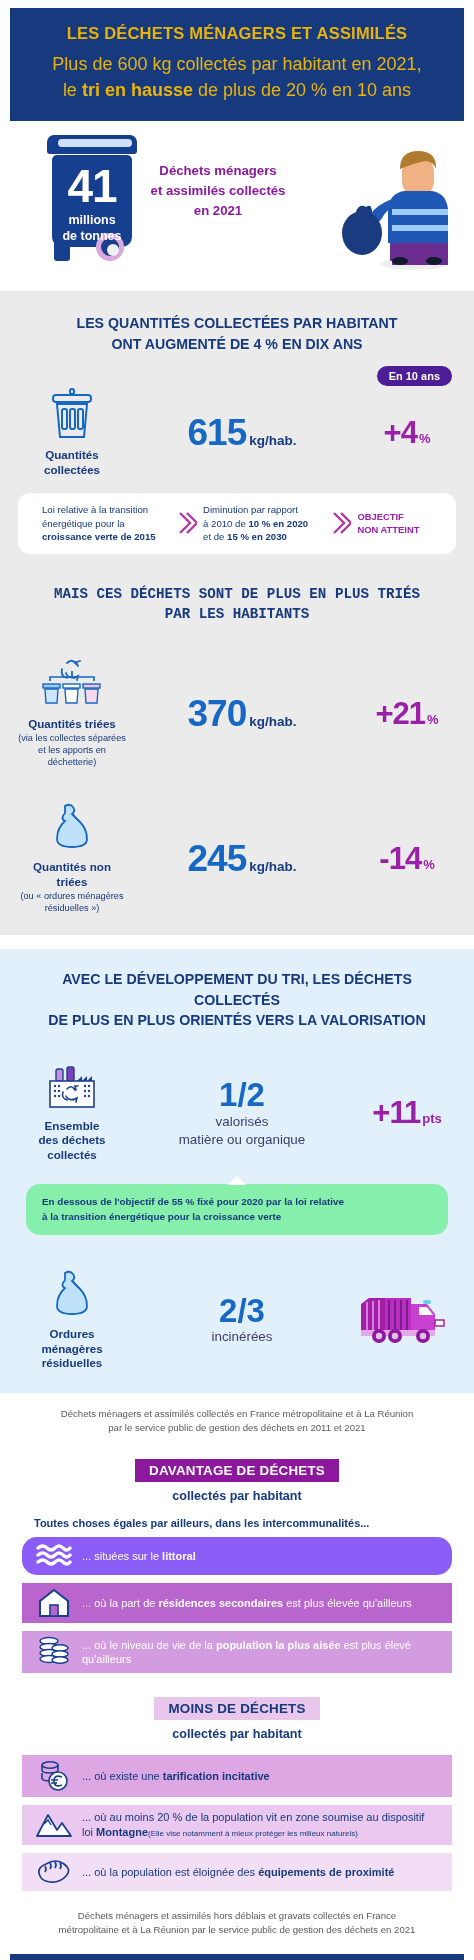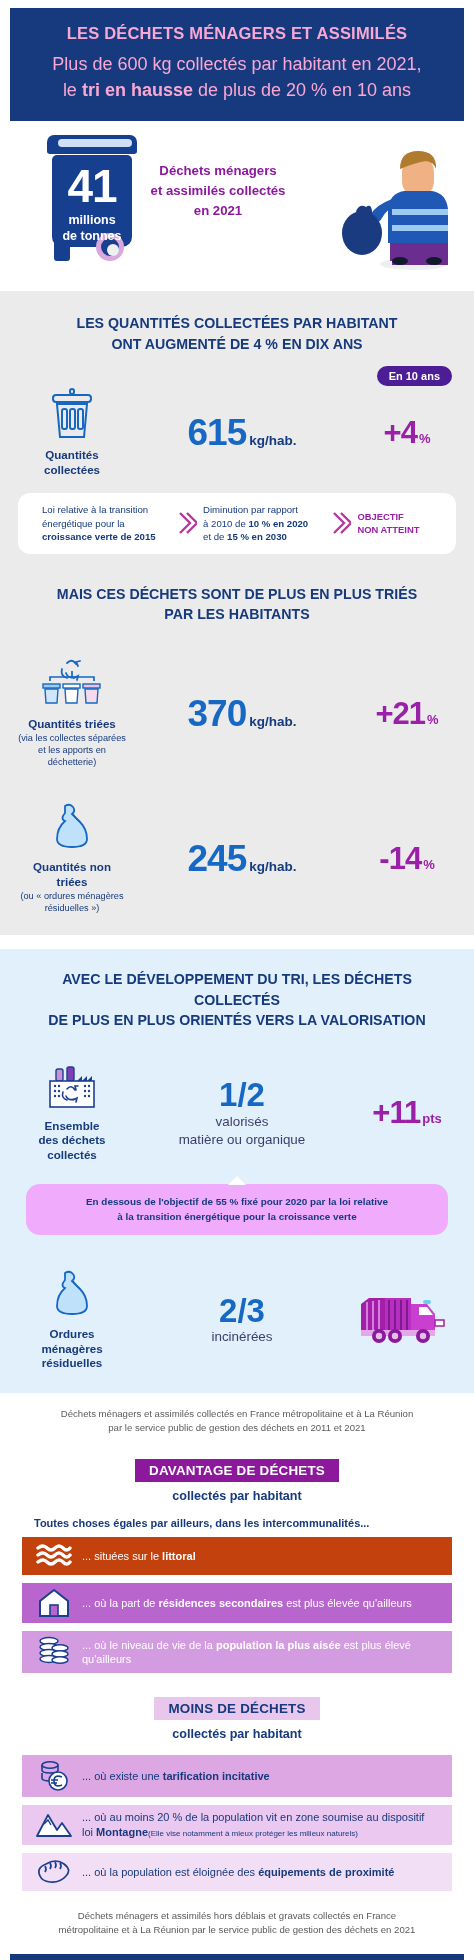--- a/index.html
+++ b/index.html
@@ -14,21 +14,21 @@
     position: relative;
     overflow-x: hidden;
   }
 
   
   .header {
     background: #163a7d;
     margin: 8px 10px 0 10px;
     padding: 16px 12px 18px 12px;
     text-align: center;
-    color: #f9a8d4;
+    color: #eab308;
   }
   .header-title {
     font-size: 16.5px;
     font-weight: bold;
     letter-spacing: .2px;
     margin-bottom: 9px;
   }
   .header-sub {
     font-size: 18px;
     line-height: 1.42;
@@ -232,24 +232,24 @@
   }
   .frac-label {
     color: #3d3d6b;
     font-size: 13.4px;
     line-height: 1.3;
     margin-top: 1px;
   }
   .callout {
     position: relative;
     margin: 22px 26px 0 26px;
-    background: #f0abfc;
+    background: #86efac;
     border-radius: 14px;
     padding: 11px 16px;
-    text-align: center;
+    text-align: left;
     color: #163a7d;
     font-size: 9.9px;
     font-weight: bold;
     line-height: 1.46;
   }
   .callout::before {
     content: "";
     position: absolute;
     top: -8px; left: 50%;
     margin-left: -9px;
@@ -307,21 +307,21 @@
     justify-content: center;
   }
   .bar-text {
     font-size: 11px;
     line-height: 1.35;
     padding-left: 4px;
     padding-right: 6px;
   }
   .bar-text b { font-weight: bold; }
   .bar-text .tiny { font-size: 8px; font-weight: normal; }
-  .bar.p1 { background: #c2410c; }
+  .bar.p1 { background: #8b5cf6; border-radius: 15px; }
   .bar.p1 .bar-text { color: #ffffff; }
   .bar.p2 { background: #b866cd; }
   .bar.p2 .bar-text { color: #ffffff; }
   .bar.p3 { background: #d49ce0; }
   .bar.p3 .bar-text { color: #ffffff; }
   .bar.q1 { background: #dca7e3; }
   .bar.q1 .bar-text { color: #163a7d; }
   .bar.q2 { background: #ebc8ef; }
   .bar.q2 .bar-text { color: #163a7d; }
   .bar.q3 { background: #f3dff5; }
@@ -439,21 +439,21 @@
     <svg class="chev" viewBox="0 0 20 26">
       <path d="M3 3 L13 13 L3 23" fill="none" stroke="#b3399e" stroke-width="2.4"></path>
       <path d="M10 3 L20 13 L10 23" fill="none" stroke="#b3399e" stroke-width="2.4"></path>
     </svg>
     <div class="law-cell c3">
       <div>OBJECTIF</div>
       <div>NON ATTEINT</div>
     </div>
   </div>
 
-  <div class="sec-title" style="margin-top:30px;">
+  <div class="sec-title" style="margin-top:30px;font-family:Liberation Mono, monospace;">
     <div>MAIS CES DÉCHETS SONT DE PLUS EN PLUS TRIÉS</div>
     <div>PAR LES HABITANTS</div>
   </div>
 
   <div class="stat-row">
     <div class="stat-ico">
       <svg width="64" height="50" viewBox="0 0 64 50">
         <path d="M27 4 q5 -5 9 1 M38 7 l-2 -4 4 -1 M26 14 q2 6 9 4 M34 19 l4 -2 -1 4 M22 10 q-2 7 5 9" fill="none" stroke="#1668c4" stroke-width="1.8" stroke-linecap="round"></path>
         <path d="M10 22 v-4 h44 v4 M32 18 v-6" fill="none" stroke="#1668c4" stroke-width="1.7"></path>
         <rect x="3" y="25" width="17" height="4" fill="#9ecbf2" stroke="#1668c4" stroke-width="1.4"></rect>

